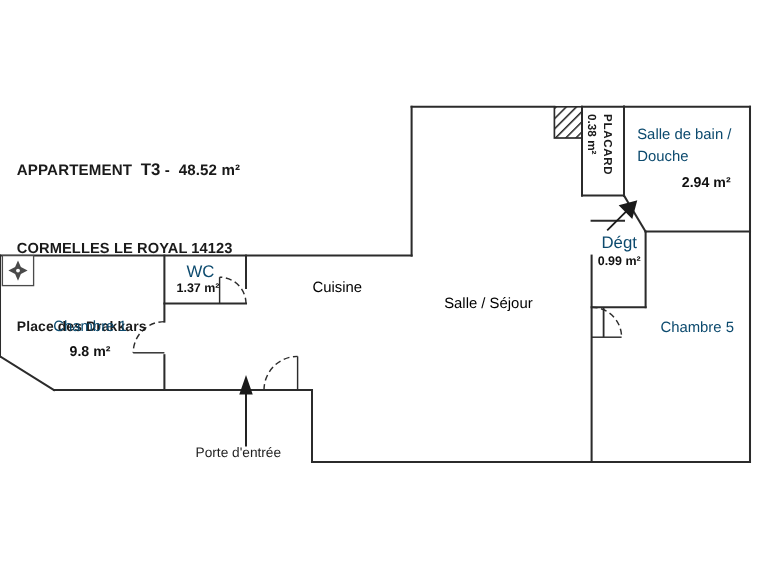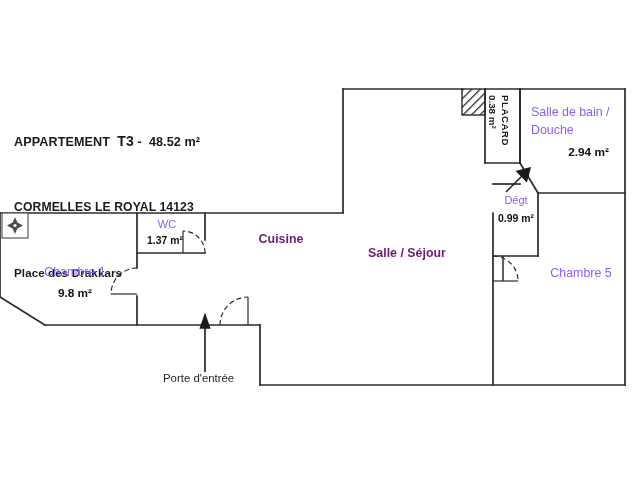--- a/index.html
+++ b/index.html
@@ -35,33 +35,33 @@
     font-weight: bold;
     letter-spacing: 0.1px;
   }
   .title-1 { font-size: 12.6px; margin-bottom: 13px; }
   .title-1 .t3 { font-size: 14px; }
   .title-2 { font-size: 12.2px; margin-bottom: 13px; }
   .title-3 { font-size: 11.6px; }
 
   .room-name {
     font-size: 12.4px;
-    color: #8b5cf6;
+    color: #0c4a6e;
     text-align: center;
   }
   .room-area {
     font-size: 11.8px;
     font-weight: bold;
     color: #111111;
     text-align: center;
   }
-  .room-name.small { font-size: 11px; }
+  .room-name.small { font-size: 14px; }
   .room-area.small { font-size: 10.4px; }
 
-  .faint { color: #701a75; font-weight: bold; }
+  .faint { color: #000000; font-weight: normal; }
 
   .vert-text {
     position: absolute;
     transform-origin: 0 0;
     transform: rotate(90deg);
     white-space: pre;
     font-size: 9.6px;
     font-weight: bold;
     letter-spacing: 0.6px;
   }

